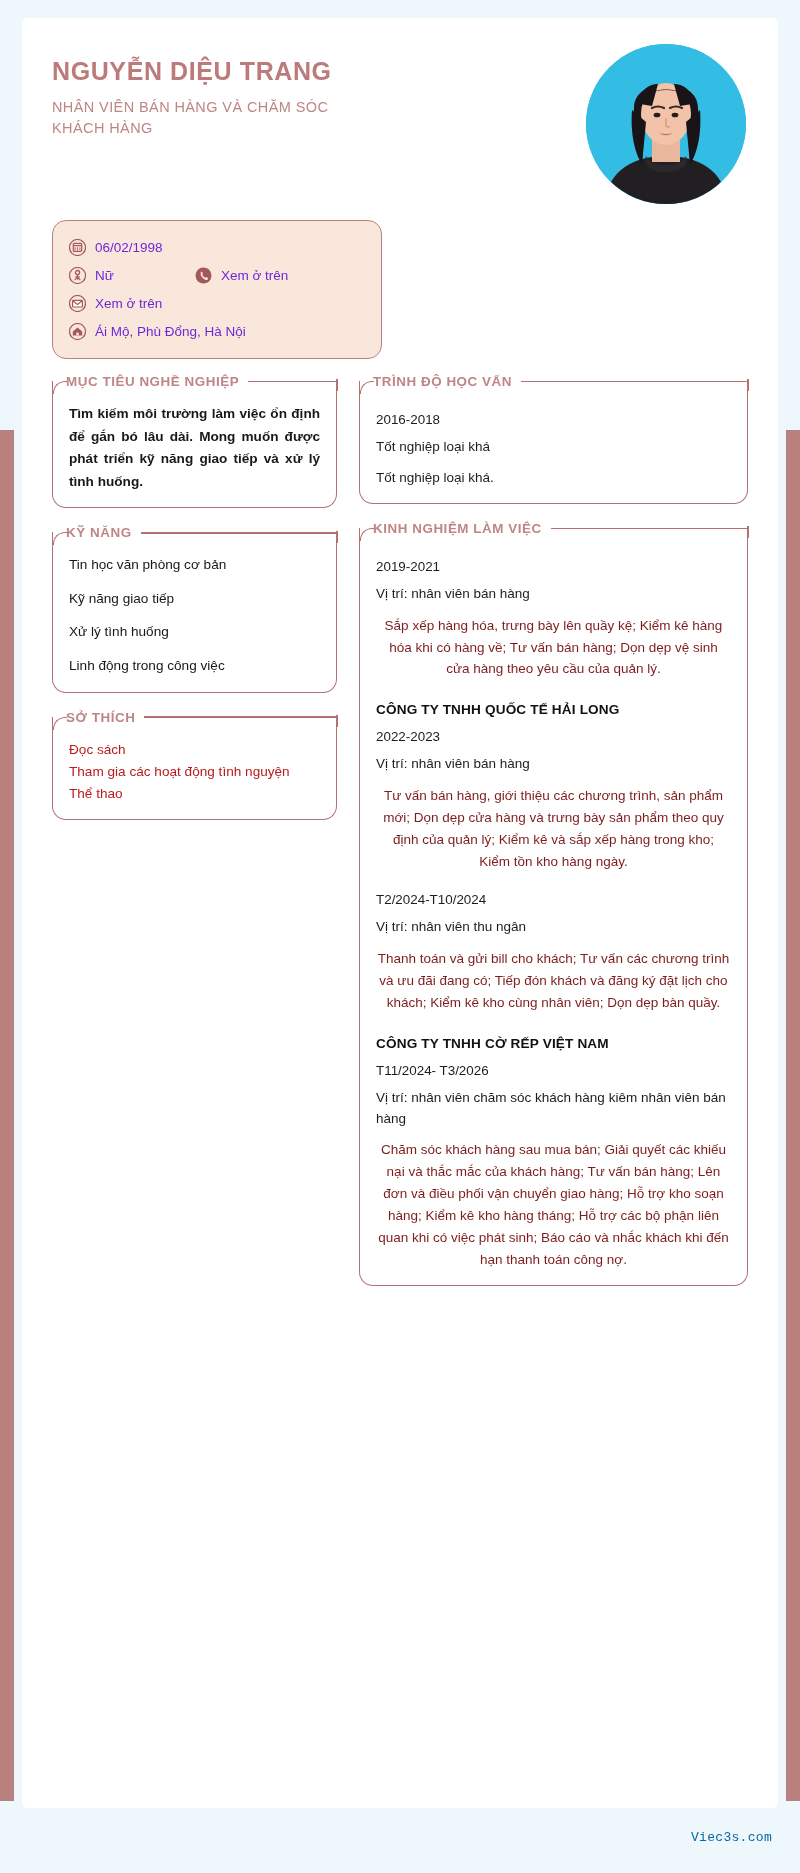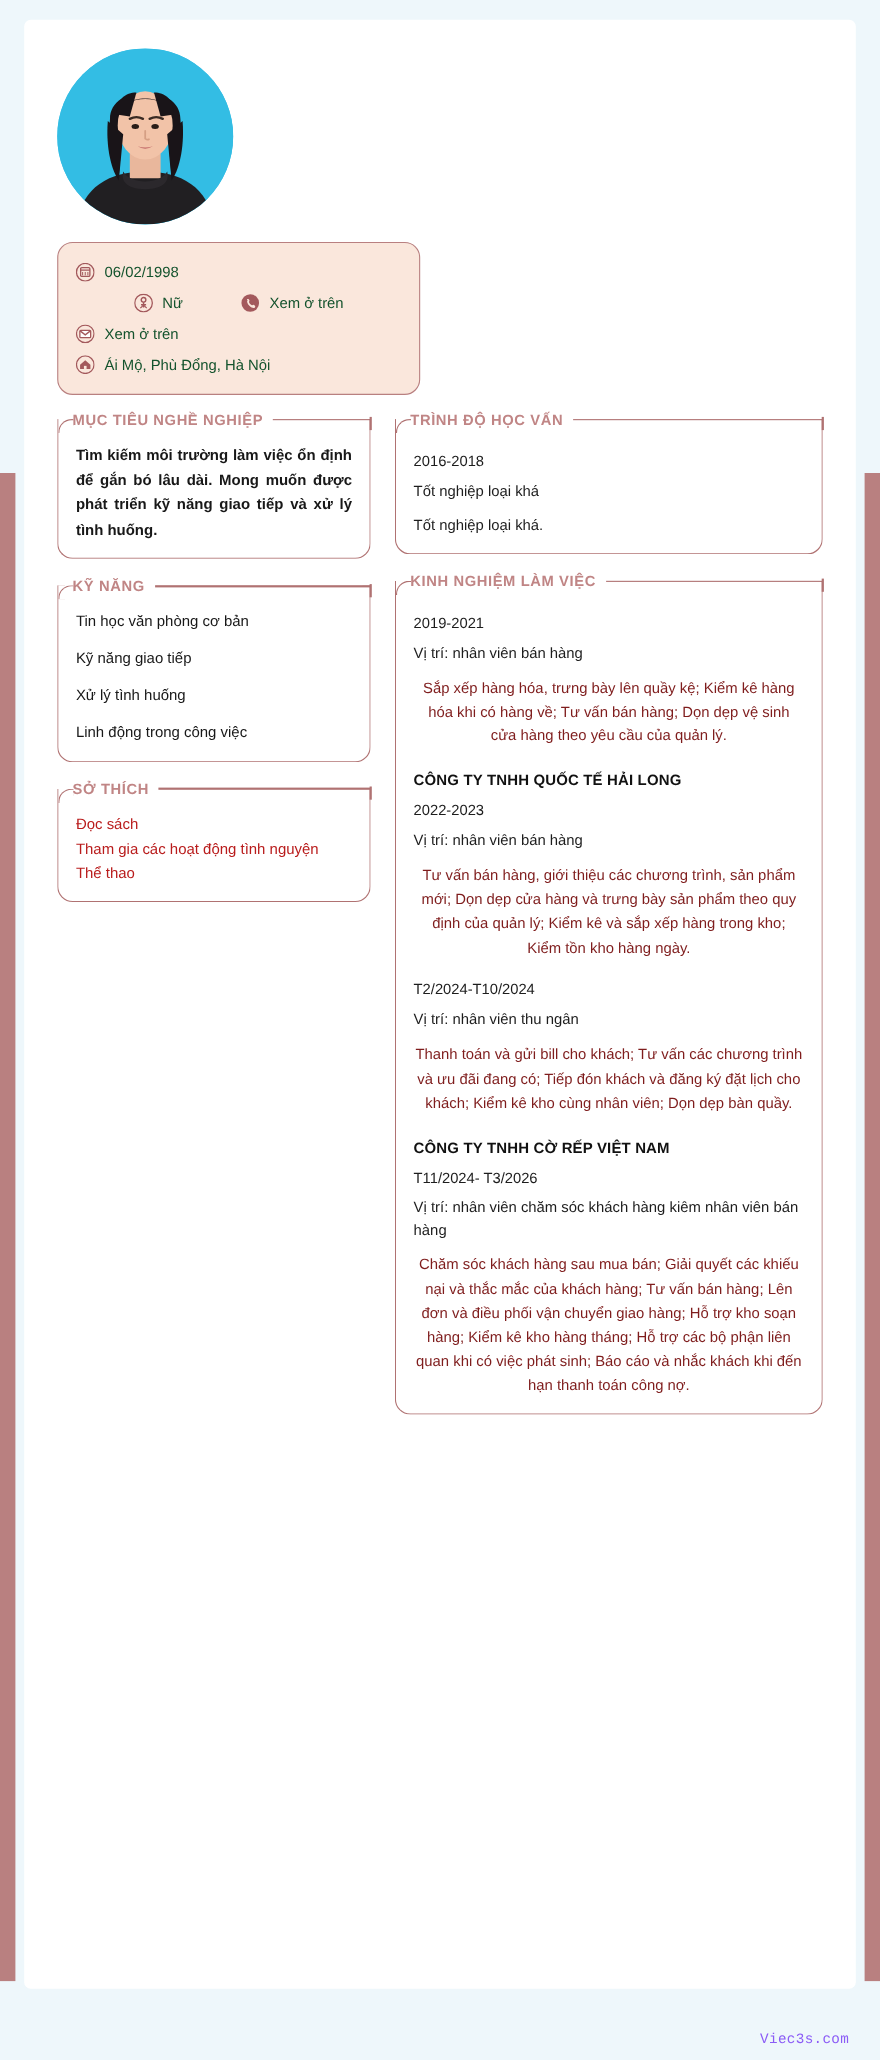--- a/index.html
+++ b/index.html
@@ -82,29 +82,29 @@
     border-radius: 14px;
     padding: 12px 16px 13px 16px;
     width: 330px;
   }
   .c-row {
     display: flex;
     align-items: center;
     min-height: 28px;
   }
   .c-cell { display: flex; align-items: center; }
-  .c-cell.half { width: 150px; justify-content: center; }
+  .c-cell.half { width: 126px; }
   .c-ico {
     width: 17px; height: 17px;
     flex: 0 0 17px;
     margin-right: 9px;
     position: relative;
   }
   .c-ico svg { display: block; }
-  .c-txt { font-size: 13.5px; color: #14532d; }
+  .c-txt { font-size: 13.5px; color: #6d28d9; }
 
   
   .cols { display: flex; margin-top: 14px; gap: 22px; }
   .col-left { width: 285px; flex: 0 0 285px; }
   .col-right { flex: 1; }
 
   
   .sec { position: relative; margin-bottom: 16px; }
   .sec-head {
     display: flex;
@@ -198,38 +198,42 @@
     font-size: 13.5px;
     color: #7f1d1d;
     margin-top: 10px;
     line-height: 1.62;
     text-align: center;
   }
 
   .footer {
     position: absolute;
     right: 28px;
-    bottom: 12px;
+    bottom: 28px;
     font-family: "Liberation Mono", monospace;
     font-size: 13px;
-    color: #8b5cf6;
+    color: #0369a1;
     letter-spacing: 0.3px;
   }
 </style>
 </head>
 <body>
 
 <div class="page">
 
   <div class="side-bar-left"></div>
   <div class="side-bar-right"></div>
 
   <div class="sheet">
 
     <div class="header">
+      <div class="header-left">
+        <div class="name">NGUYỄN DIỆU TRANG</div>
+        <div class="job-title">NHÂN VIÊN BÁN HÀNG VÀ CHĂM SÓC KHÁCH HÀNG</div>
+      </div>
       <div class="avatar-wrap">
         <svg class="avatar-svg" viewBox="0 0 160 160">
           <rect x="0" y="0" width="160" height="160" fill="#33bde4"></rect>
 
           <path d="M18 160 C22 126 48 112 80 112 C112 112 138 126 142 160 Z" fill="#211f22"></path>
 
           <path d="M66 96 L94 96 L94 118 L66 118 Z" fill="#e9b79c"></path>
 
           <path d="M60 112 C66 124 94 124 100 112 C102 120 98 128 80 128 C62 128 58 120 60 112 Z" fill="#2b282c"></path>
 

